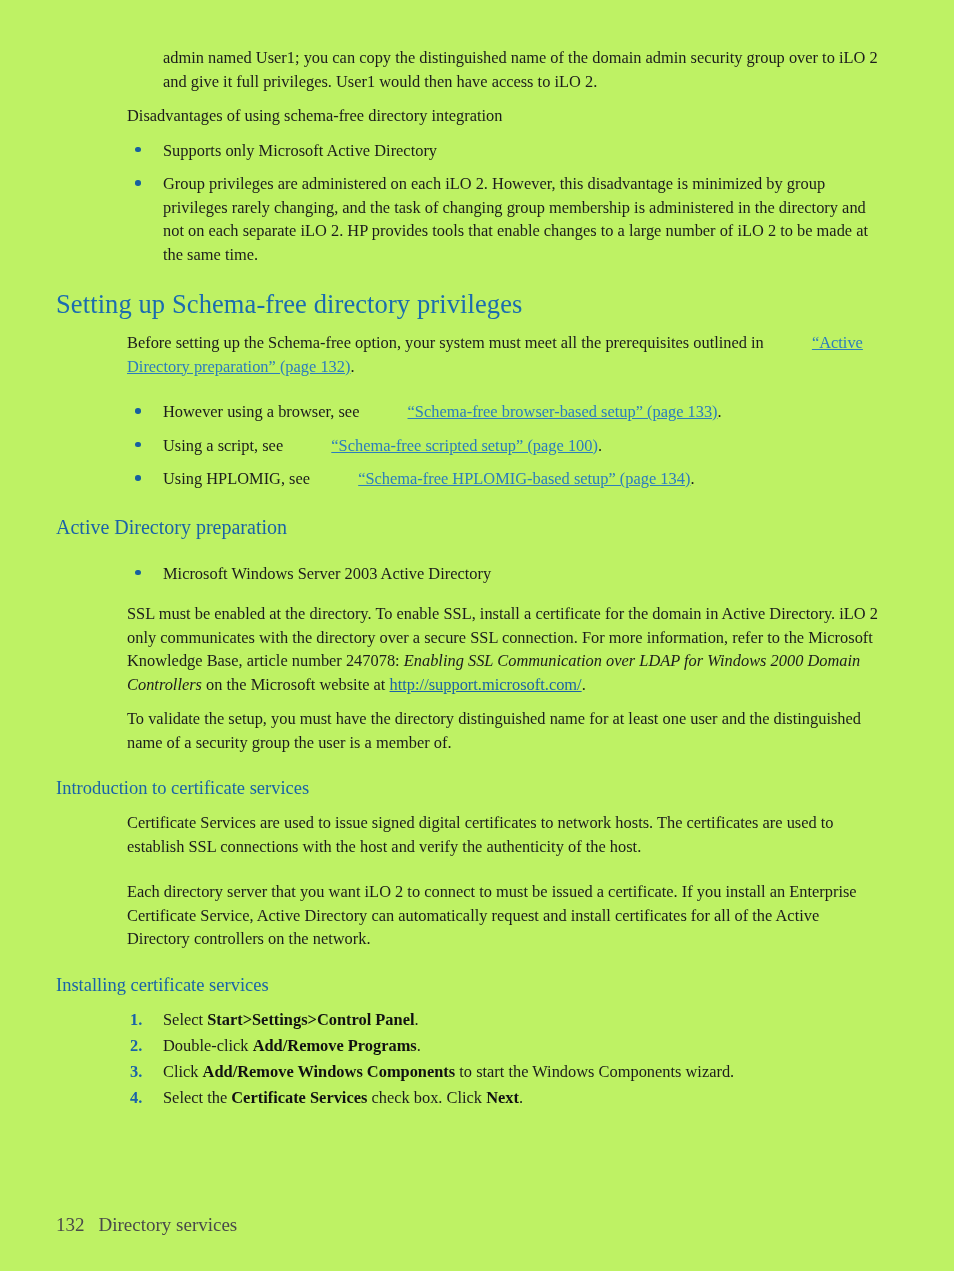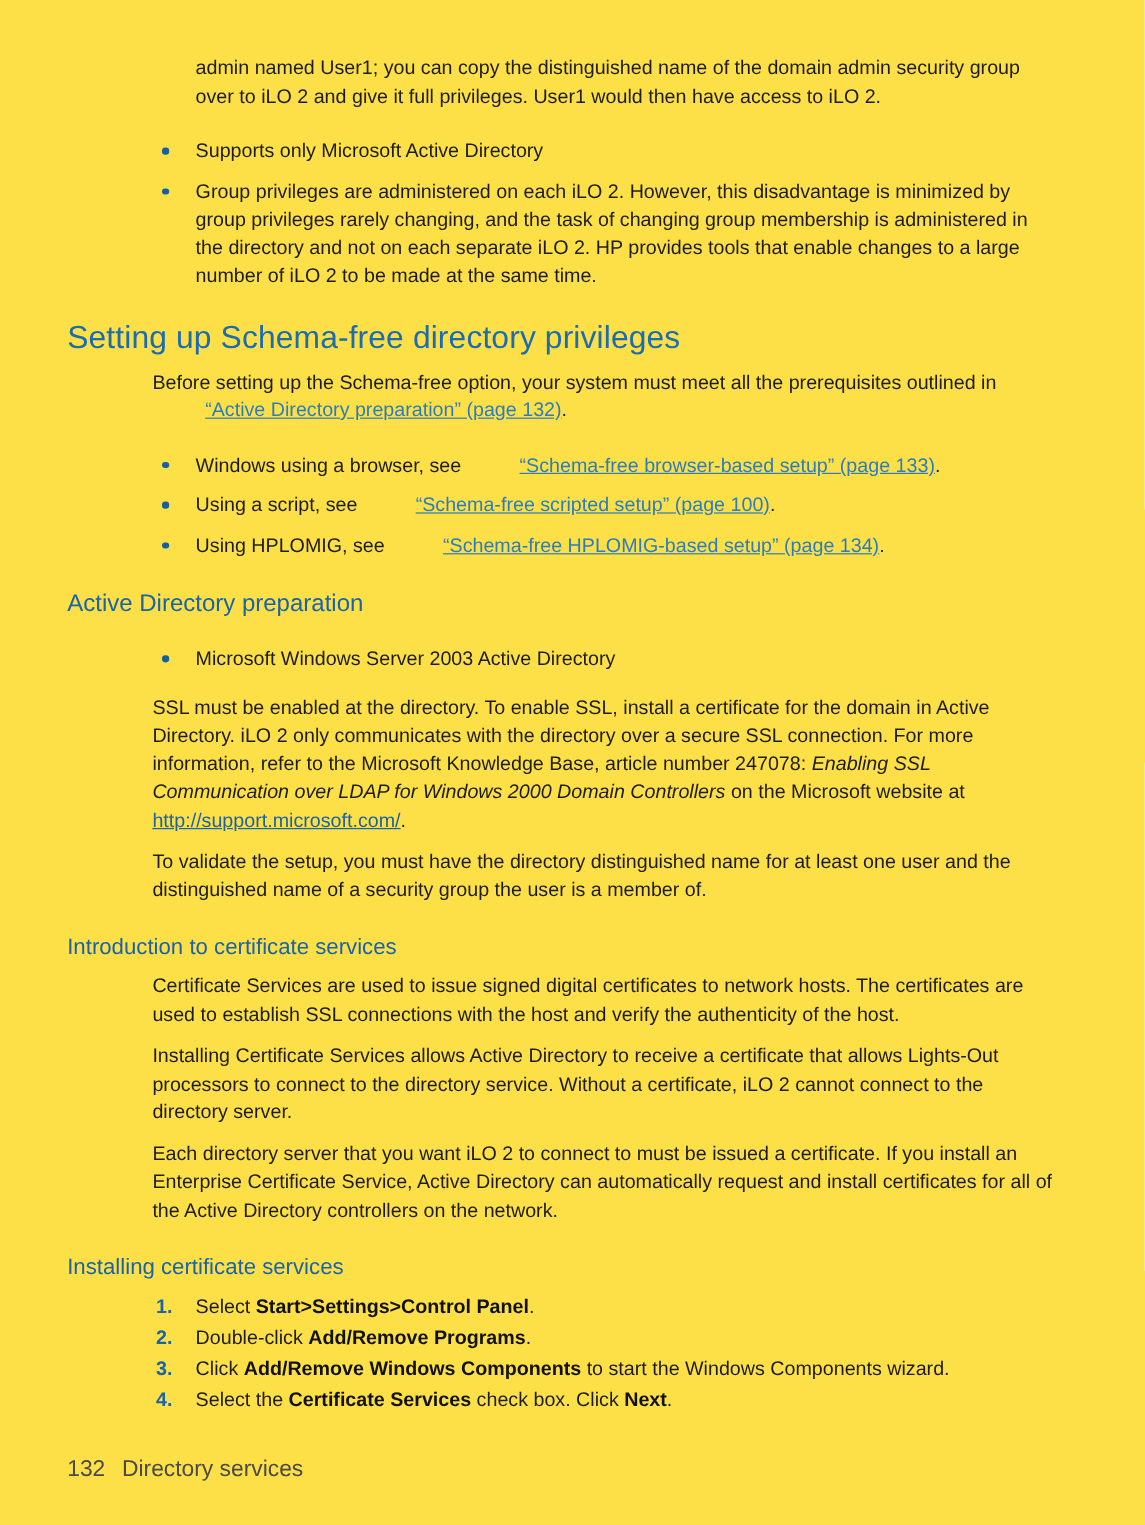--- a/index.html
+++ b/index.html
@@ -10,22 +10,23 @@
   }
   body {
     font-family: "Liberation Sans", sans-serif;
     color: #1a1a1a;
   }
   #page {
     position: relative;
     width: 954px;
     height: 1271px;
     margin: 0 auto;
-    background: #fde047;
+    background: #bef264;
     overflow: hidden;
+    font-family: Liberation Serif, serif;
   }
   .content {
     position: absolute;
     left: 0;
     top: 0;
     width: 954px;
   }
 
   
   .para {
@@ -146,20 +147,21 @@
 </head>
 <body>
 
 <div id="page">
   <div class="content" style="padding-top:46px;">
 
     <p class="para indent-hang"><span>admin named User1; you can copy the distinguished name of the domain admin security</span> <span>group over to iLO 2 and give it full privileges. User1 would then have access to iLO 2.</span></p>
 
     <div class="gap-m"></div>
 
+    <p class="para indent-body">Disadvantages of using schema-free directory integration</p>
 
     <div class="gap-m"></div>
 
     <ul class="blist">
       <li><span class="bullet"></span><span>Supports only Microsoft Active Directory</span></li>
       <li><span class="bullet"></span><span>Group privileges are administered on each iLO 2. However, this disadvantage is minimized by group privileges rarely changing, and the task of changing group membership is administered in the directory and not on each separate iLO 2. HP provides tools that enable changes to a large number of iLO 2 to be made at the same time.</span></li>
     </ul>
 
     <div class="gap-xl"></div>
 
@@ -168,21 +170,21 @@
     <div class="gap-m"></div>
 
     <p class="para indent-body"><span>Before setting up the Schema-free option, your system must meet all the prerequisites outlined in </span><a class="xref" href="#">“Active Directory preparation” (page 132)</a><span>.</span></p>
 
     <div class="gap-m"></div>
 
 
     <div class="gap-m"></div>
 
     <ul class="blist">
-      <li><span class="bullet"></span><span>Windows using a browser, see </span><a class="xref" href="#">“Schema-free browser-based setup” (page 133)</a><span>.</span></li>
+      <li><span class="bullet"></span><span>However using a browser, see </span><a class="xref" href="#">“Schema-free browser-based setup” (page 133)</a><span>.</span></li>
       <li><span class="bullet"></span><span>Using a script, see </span><a class="xref" href="#">“Schema-free scripted setup” (page 100)</a><span>.</span></li>
       <li><span class="bullet"></span><span>Using HPLOMIG, see </span><a class="xref" href="#">“Schema-free HPLOMIG-based setup” (page 134)</a><span>.</span></li>
     </ul>
 
     <div class="gap-xl"></div>
 
     <h2 class="h-sec">Active Directory preparation</h2>
 
     <div class="gap-m"></div>
 
@@ -202,21 +204,20 @@
     <p class="para indent-body">To validate the setup, you must have the directory distinguished name for at least one user and the distinguished name of a security group the user is a member of.</p>
 
     <div class="gap-xl"></div>
 
     <h3 class="h-sub">Introduction to certificate services</h3>
 
     <div class="gap-m"></div>
 
     <p class="para indent-body">Certificate Services are used to issue signed digital certificates to network hosts. The certificates are used to establish SSL connections with the host and verify the authenticity of the host.</p>
     <div class="gap-m"></div>
-    <p class="para indent-body">Installing Certificate Services allows Active Directory to receive a certificate that allows Lights-Out processors to connect to the directory service. Without a certificate, iLO 2 cannot connect to the directory server.</p>
     <div class="gap-m"></div>
     <p class="para indent-body">Each directory server that you want iLO 2 to connect to must be issued a certificate. If you install an Enterprise Certificate Service, Active Directory can automatically request and install certificates for all of the Active Directory controllers on the network.</p>
 
     <div class="gap-xl"></div>
 
     <h3 class="h-sub">Installing certificate services</h3>
 
     <div class="gap-m"></div>
 
     <ol class="nlist">

